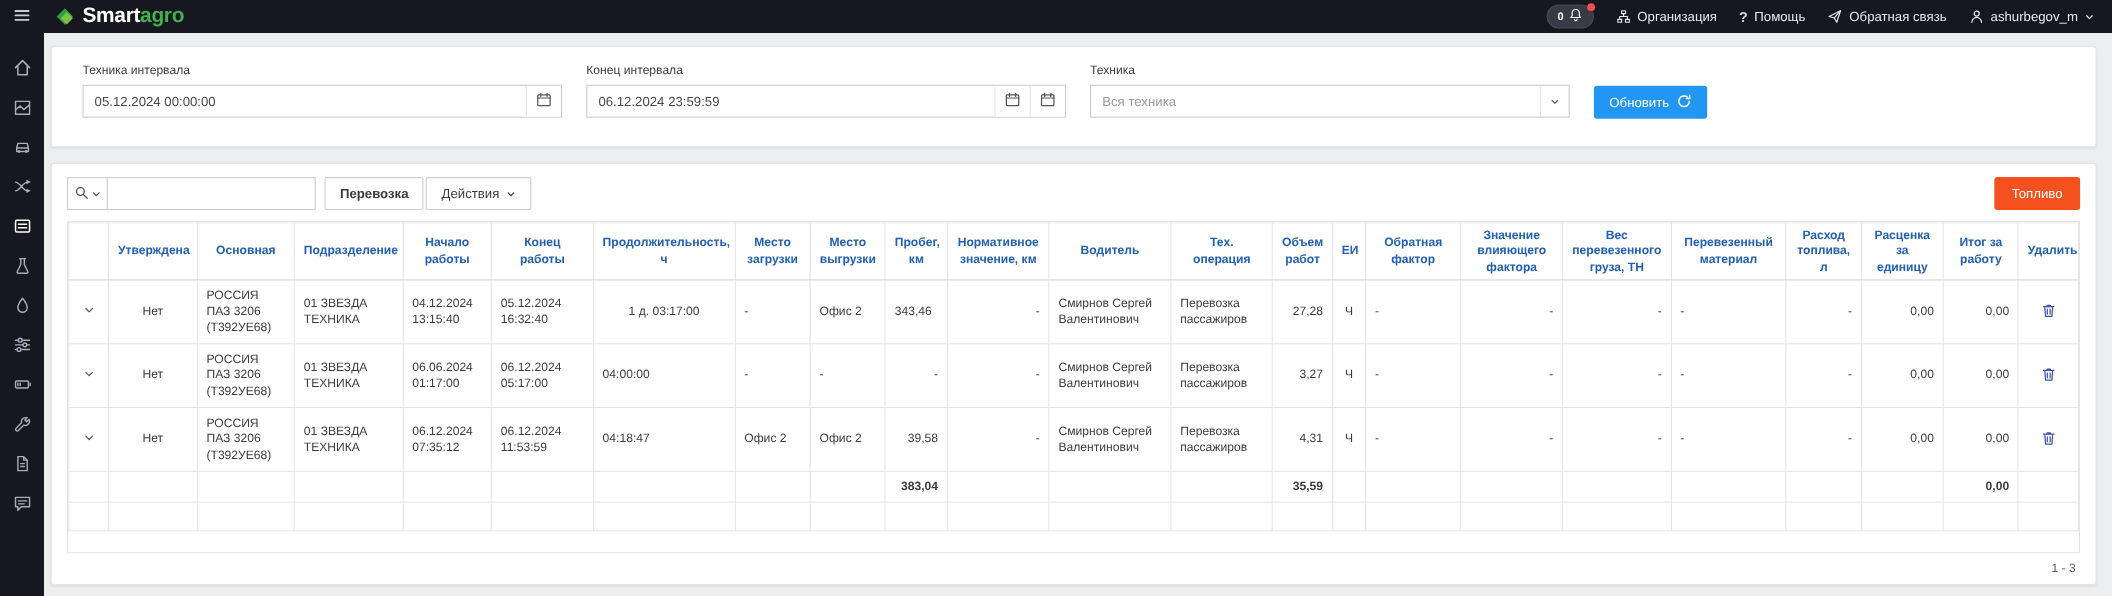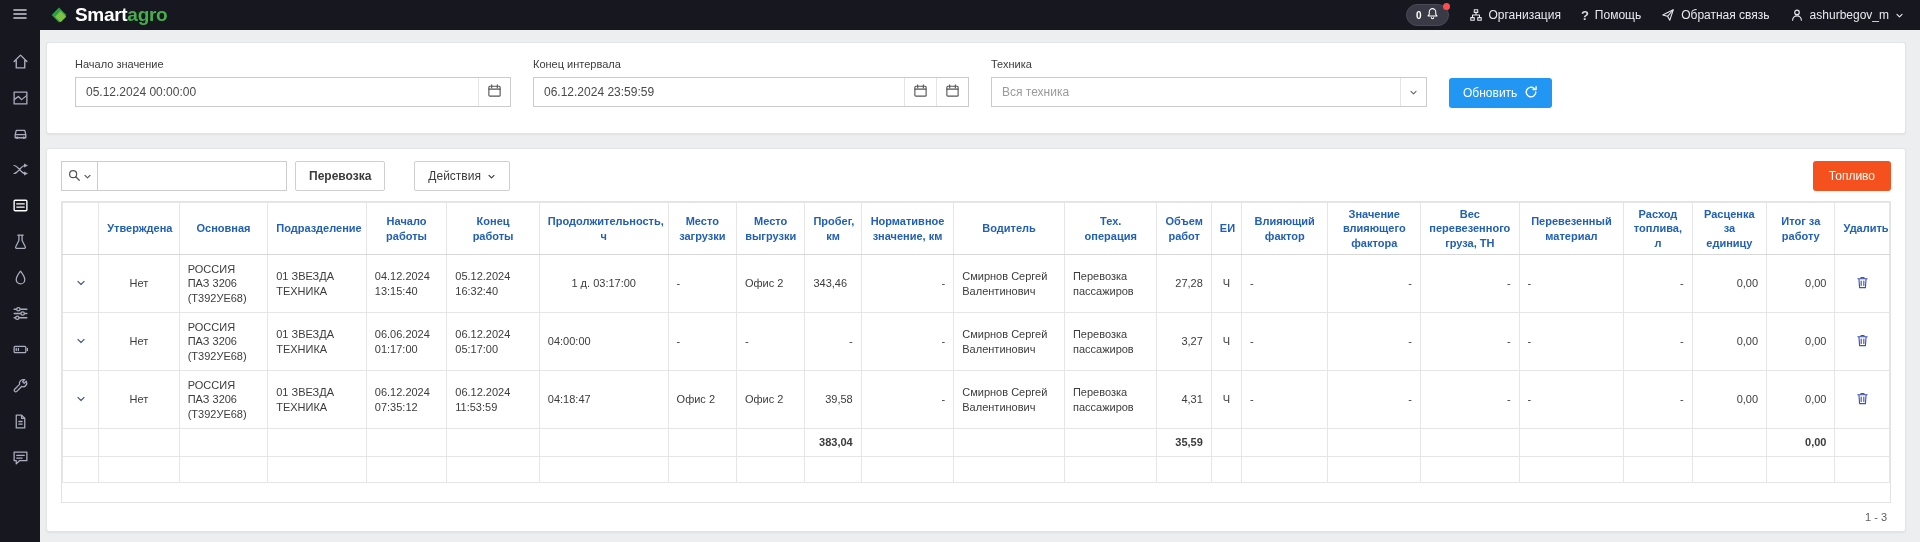--- a/index.html
+++ b/index.html
@@ -66,21 +66,21 @@
   .search-box { display:flex; align-items:stretch; height:30px; }
   .search-btn { width:36px; background:#fff; border:1px solid #cbcdd1; border-right:none;
     cursor:pointer; color:#555; display:flex; align-items:center; justify-content:center; gap:2px; }
   .search-input { width:190px; border:1px solid #cbcdd1; font-size:12px; color:#333;
     padding:0 8px; outline:none; font-family:inherit; }
   .btn { height:30px; background:#fff; border:1px solid #cfcfcf; border-radius:2px;
     font-size:12px; color:#3b3b3b; padding:0 13px; cursor:pointer; font-family:inherit;
     display:flex; align-items:center; gap:6px; }
   .btn.strong { font-weight:700; }
   .btn-exec { margin-left:8px; }
-  .btn-actions { margin-left:29px; }
+  .btn-actions { margin-left:2px; }
   .btn-fuel { margin-left:auto; height:30px; background:#f4511e; color:#fff; border:none;
     border-radius:3px; font-size:12px; padding:0 16px; cursor:pointer; font-family:inherit; }
 
   .grid-viewport { flex:1; border:1px solid #e2e3e5; background:#fff; overflow:hidden; }
   table { border-collapse:collapse; table-layout:fixed; width:100%; }
   th, td { border:1px solid #e6e6e6; font-size:11px; padding:4px 8px; vertical-align:middle;
     overflow:hidden; }
   thead th { color:#2160b4; font-weight:700; text-align:center; height:52px; line-height:1.3;
     background:#fff; border-bottom:1px solid #d8d8d8; }
   tbody td { color:#3c3c3c; height:58px; line-height:1.3; background:#fff; }
@@ -259,21 +259,21 @@
           <path d="M4.5 6h7M4.5 8.5h5"></path>
         </svg>
       </span>
     </button>
   </nav>
 
 <main class="main">
 
   <section class="card filter-card">
     <div class="field">
-      <label>Начало значение</label>
+      <label>Техника интервала</label>
       <div class="input-wrap">
         <input value="05.12.2024 00:00:00" style="">
         <button class="cal">
           <span class="ic"><svg viewBox="0 0 16 16" width="15" height="15" fill="none" stroke="currentColor" stroke-width="1.2" stroke-linecap="round">
                 <rect x="2" y="3.5" width="12" height="10.5" rx="1"></rect>
                 <path d="M2 6.5h12M5 2v3M11 2v3"></path>
               </svg></span>
         </button>
       </div>
     </div>
@@ -381,21 +381,21 @@
               <th>Конец работы</th>
               <th>Продолжительность, ч</th>
               <th>Место загрузки</th>
               <th>Место выгрузки</th>
               <th>Пробег, км</th>
               <th>Нормативное значение, км</th>
               <th>Водитель</th>
               <th>Тех. операция</th>
               <th>Объем работ</th>
               <th>ЕИ</th>
-              <th>Влияющий фактор</th>
+              <th>Обратная фактор</th>
               <th>Значение влияющего фактора</th>
               <th>Вес перевезенного груза, ТН</th>
               <th>Перевезенный материал</th>
               <th>Расход топлива, л</th>
               <th>Расценка за единицу</th>
               <th>Итог за работу</th>
               <th>Удалить</th>
             </tr>
           </thead>
           <tbody>

